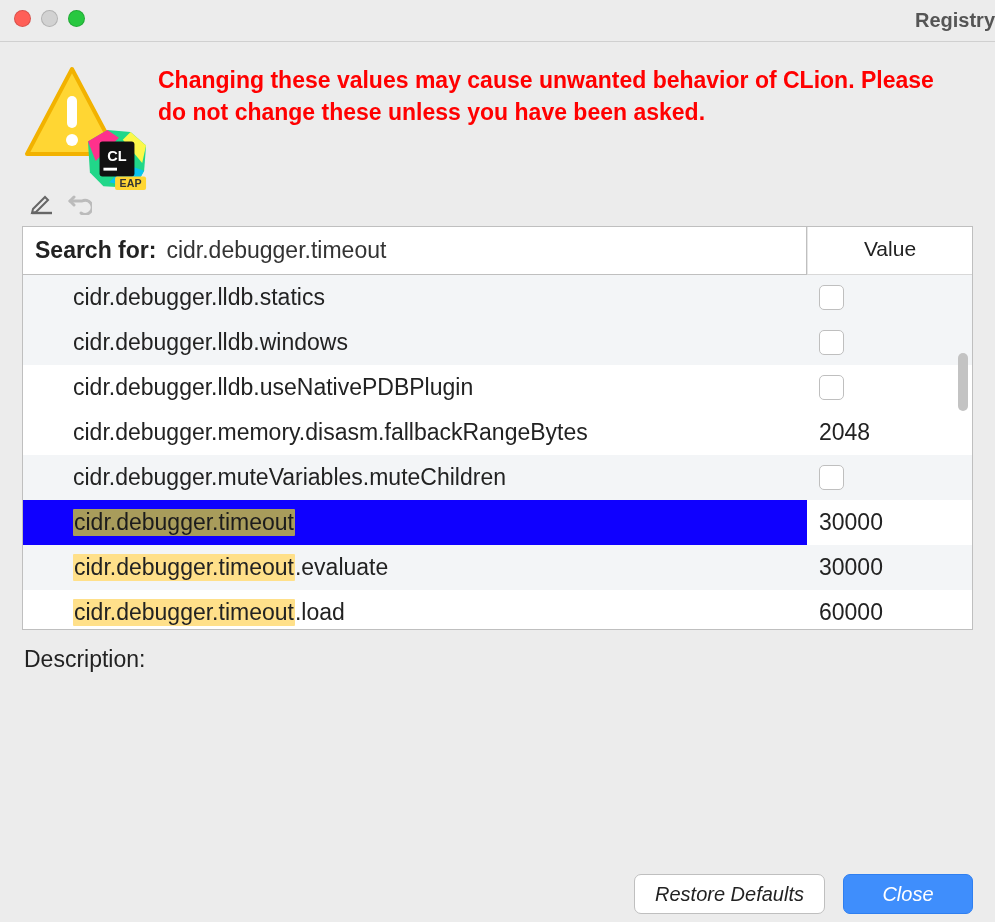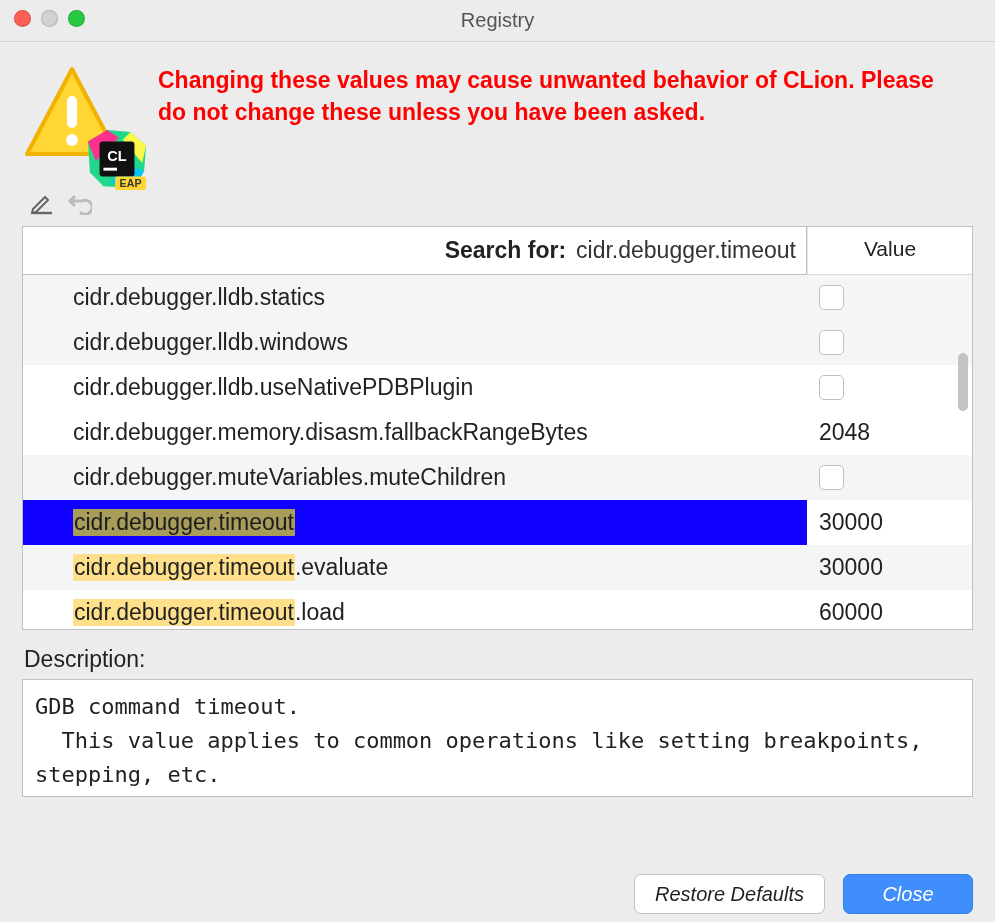--- a/index.html
+++ b/index.html
@@ -21,33 +21,33 @@
   }
   html,body{margin:0;padding:0;width:995px;height:922px;font-family:-apple-system,Helvetica,Arial,sans-serif;color:var(--text);box-sizing:border-box;}
   *,*::before,*::after{box-sizing:inherit;}
   body{background:var(--bg);display:flex;flex-direction:column;}
   .titlebar{height:42px;display:flex;align-items:center;position:relative;border-bottom:1px solid #d0d0d0;}
   .traffic{position:absolute;left:14px;top:10px;display:flex;gap:10px;}
   .tl{width:17px;height:17px;border-radius:50%;border:1px solid rgba(0,0,0,0.15);}
   .tl.red{background:#ff5f57;}
   .tl.yellow{background:#d2d2d2;}
   .tl.green{background:#28c840;}
-  .title{flex:1;text-align:center;font-size:20px;color:#555;font-weight:400;}
+  .title{flex:1;text-align:right;font-size:20px;color:#555;font-weight:700;}
   .content{flex:1;display:flex;flex-direction:column;padding:22px 22px 12px 22px;}
   .warn-row{display:flex;align-items:flex-start;gap:16px;margin-bottom:4px;}
   .warn-icon{flex:0 0 auto;position:relative;width:120px;height:120px;}
   .tri{position:absolute;left:0;top:0;width:100px;height:100px;}
   .clion-badge{position:absolute;right:-6px;bottom:-6px;width:62px;height:62px;}
   .warn-text{flex:1;font-size:23px;color:var(--red);font-weight:800;line-height:1.4;padding-right:10px;}
   .toolbar{display:flex;gap:10px;align-items:center;margin:2px 0 10px 6px;}
   .tbtn{width:28px;height:26px;display:flex;align-items:center;justify-content:center;color:#888;}
   .tbtn svg{width:24px;height:24px;}
   .table-wrap{border:1px solid var(--border);background:var(--panel);position:relative;height:404px;display:flex;flex-direction:column;}
   .thead{display:flex;border-bottom:1px solid var(--border-light);background:var(--panel);}
-  .th-key{flex:1;padding:10px 10px 10px 12px;display:flex;align-items:center;border:1px solid var(--border);margin:-1px 0 -1px -1px;justify-content:flex-end;}
+  .th-key{flex:1;padding:10px 10px 10px 12px;display:flex;align-items:center;border:1px solid var(--border);margin:-1px 0 -1px -1px;}
   .th-key-label{font-weight:700;font-size:23px;margin-right:10px;}
   .th-key-search{font-size:23px;color:#333;}
   .th-value{width:165px;text-align:center;padding:10px 8px;font-size:21px;border-left:1px solid #e6e6e6;}
   .tbody{flex:1;overflow:hidden;position:relative;}
   .row{display:flex;height:45px;align-items:stretch;font-size:23px;}
   .row.alt{background:var(--row-alt);}
   .row.sel .cell-key{background:var(--blue);}
   .cell-key{flex:1;padding:0 0 0 50px;display:flex;align-items:center;color:#222;overflow:hidden;}
   .row.sel .keytext.hl{background:var(--highlight-sel);color:#1c1c1c;}
   .keytext.hl{background:var(--highlight);border-radius:1px;padding:0 1px;}
@@ -179,21 +179,19 @@
           <div class="cell-key">
             <span class="keytext hl">cidr.debugger.timeout</span>
             <span class="keytext rest">.load</span>
           </div>
           <div class="cell-val">60000</div>
         </div>
       </div>
   </div>
 
   <div class="desc-label">Description:</div>
-  <div class="desc-box">GDB command timeout.
-  This value applies to common operations like setting breakpoints, stepping, etc.</div>
 
 </div>
 
 <div class="footer">
   <div class="btn">Restore Defaults</div>
   <div class="btn primary">Close</div>
 </div>
 
 </body></html>

